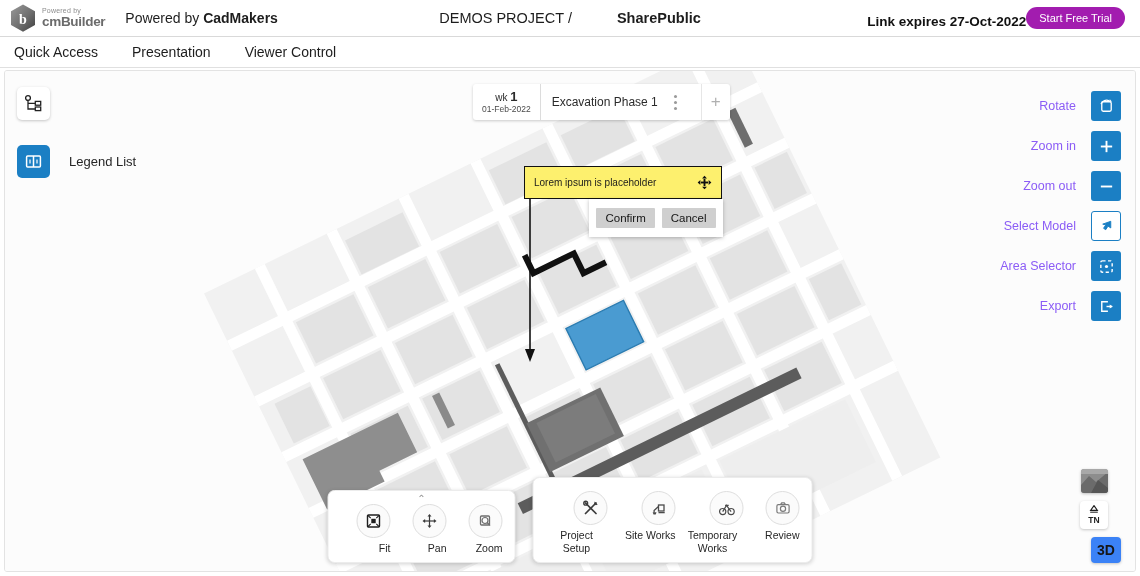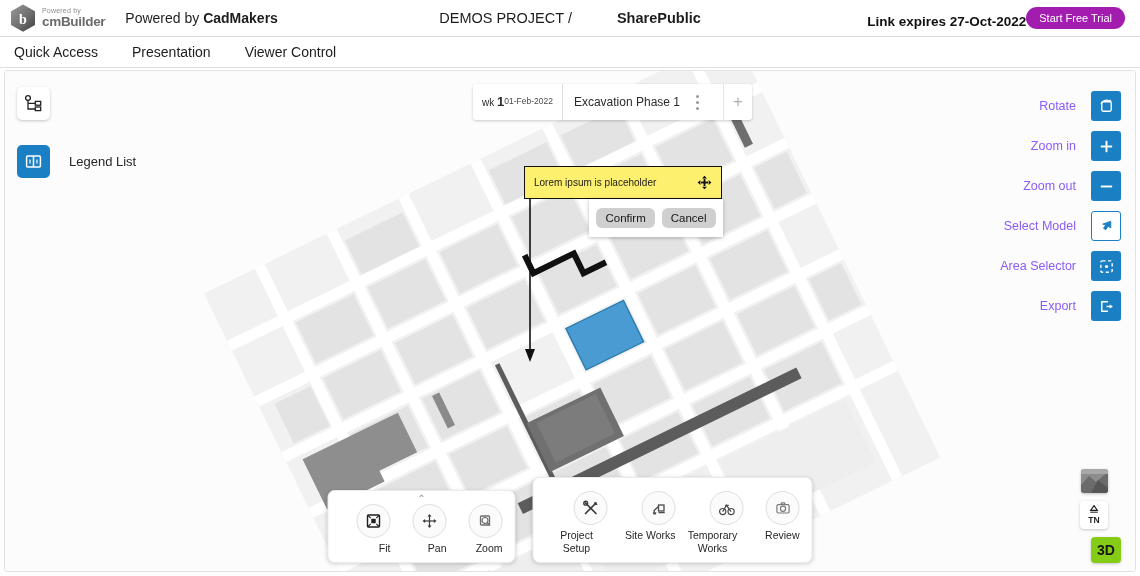--- a/index.html
+++ b/index.html
@@ -77,21 +77,21 @@
   .lp-row { display: flex; align-items: center; margin-top: 25px; }
   .lp-label { margin-left: 19px; font-size: 13px; color: #262626; }
 
   
   .timeline {
     position: absolute; top: 13px; left: 468px;
     height: 36px; display: flex; align-items: stretch;
     background: #fff; box-shadow: 0 1px 3px rgba(0,0,0,.20); border-radius: 3px;
   }
   .tl-wk {
-    display:flex; align-items:center; justify-content:center;
+    display:flex; flex-direction:column; align-items:center; justify-content:center;
     padding: 3px 9px; border-right: 1px solid #dcdcdc; min-width: 60px;
   }
   .tl-wk-top { font-size: 10px; color:#2b2b2b; line-height: 1.15; }
   .tl-wk-top b { font-size: 13px; font-weight: bold; }
   .tl-wk-date { font-size: 8.5px; color:#4a4a4a; line-height:1.15; }
   .tl-phase {
     display: flex; align-items: center; padding: 0 22px 0 11px; gap: 14px;
     border-right: 1px solid #e6e6e6;
   }
   .tl-phase-label { font-size: 12px; color: #2b2b2b; white-space: nowrap; }
@@ -112,21 +112,21 @@
   .move-ico { width: 15px; height: 15px; flex: none; }
   .anno-panel {
     position: absolute; top: 33px; left: 65px;
     width: 134px; height: 38px; background: #fff;
     box-shadow: 0 1px 4px rgba(0,0,0,.26);
     display: flex; align-items: center; justify-content: center; gap: 7px;
   }
   .anno-btn {
     background: #cfcfcf; border: none; font-size: 11.5px; color: #151515;
     padding: 4px 9px; cursor: pointer; font-family: "Liberation Sans", sans-serif;
-    border-radius: 6px;
+    border-radius: 1px;
   }
 
   
   .right-tools { position: absolute; top: 20px; right: 14px; }
   .rt-row { display: flex; align-items: center; justify-content: flex-end; margin-bottom: 10px; }
   .rt-label { font-size: 12.5px; color: #8b5cf6; margin-right: 15px; white-space: nowrap; }
   .rt-btn {
     width: 30px; height: 30px; border-radius: 3px;
     display:flex; align-items:center; justify-content:center; cursor:pointer;
     background: #1b7fc4; flex: none;
@@ -142,21 +142,21 @@
   }
   .br-compass {
     width: 28px; height: 28px; border-radius: 4px; background:#fff;
     box-shadow: 0 1px 3px rgba(0,0,0,.22);
     display:flex; flex-direction:column; align-items:center; justify-content:center;
     cursor:pointer;
   }
   .br-compass .cn { font-size: 11px; font-weight: bold; color:#222; line-height:1; }
   .br-compass .ctn { font-size: 8.5px; font-weight: bold; color:#222; line-height:1.15; }
   .br-3d {
-    width: 30px; height: 26px; border-radius: 4px; background:#84cc16;
+    width: 30px; height: 26px; border-radius: 4px; background:#3b82f6;
     box-shadow: 0 1px 3px rgba(0,0,0,.22);
     display:flex; align-items:center; justify-content:center;
     font-size: 14px; font-weight: bold; color:#161616; cursor:pointer;margin-left:24px;
   }
 
   
   .bottom-bars {
     position: absolute; bottom: 8px; left: 50%; transform: translateX(-50%);
     display: flex; align-items: flex-end; gap: 17px;
   }

